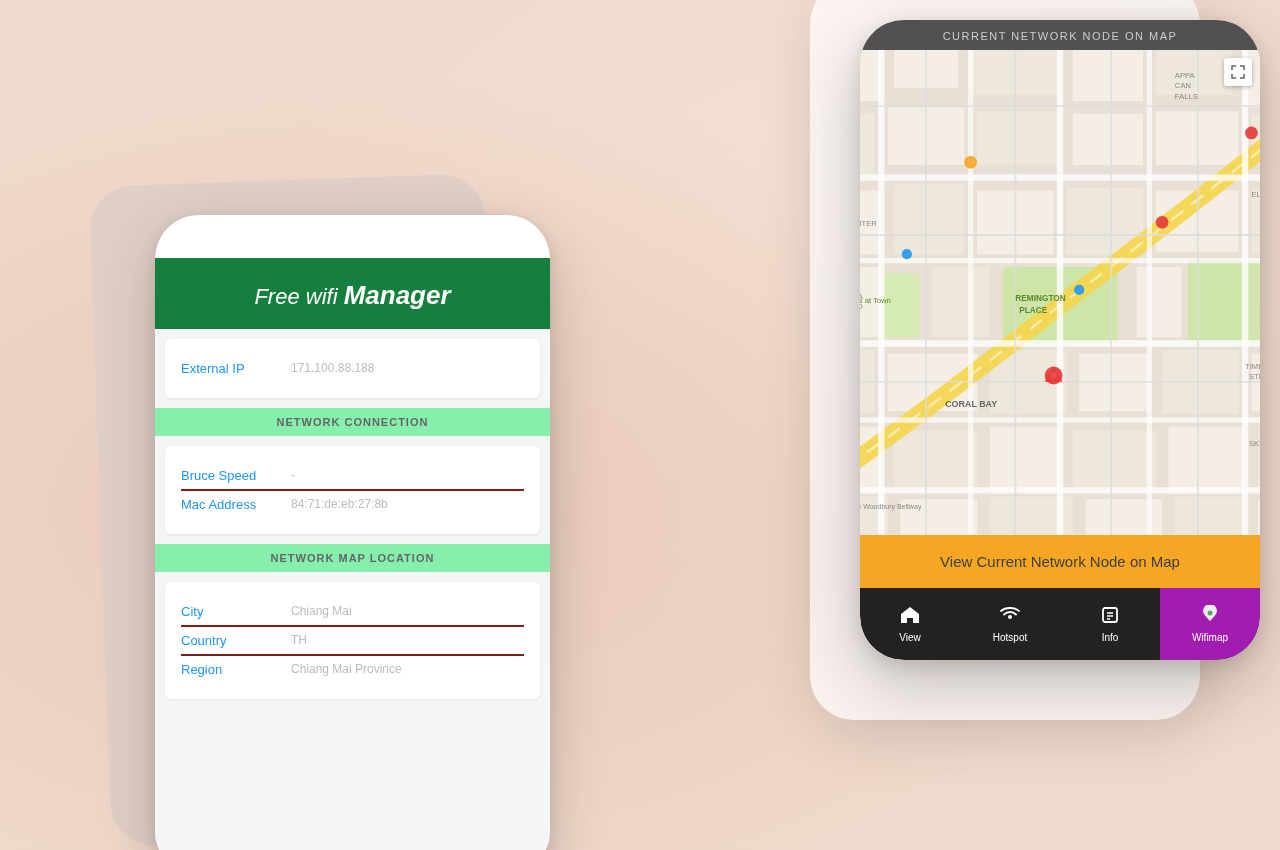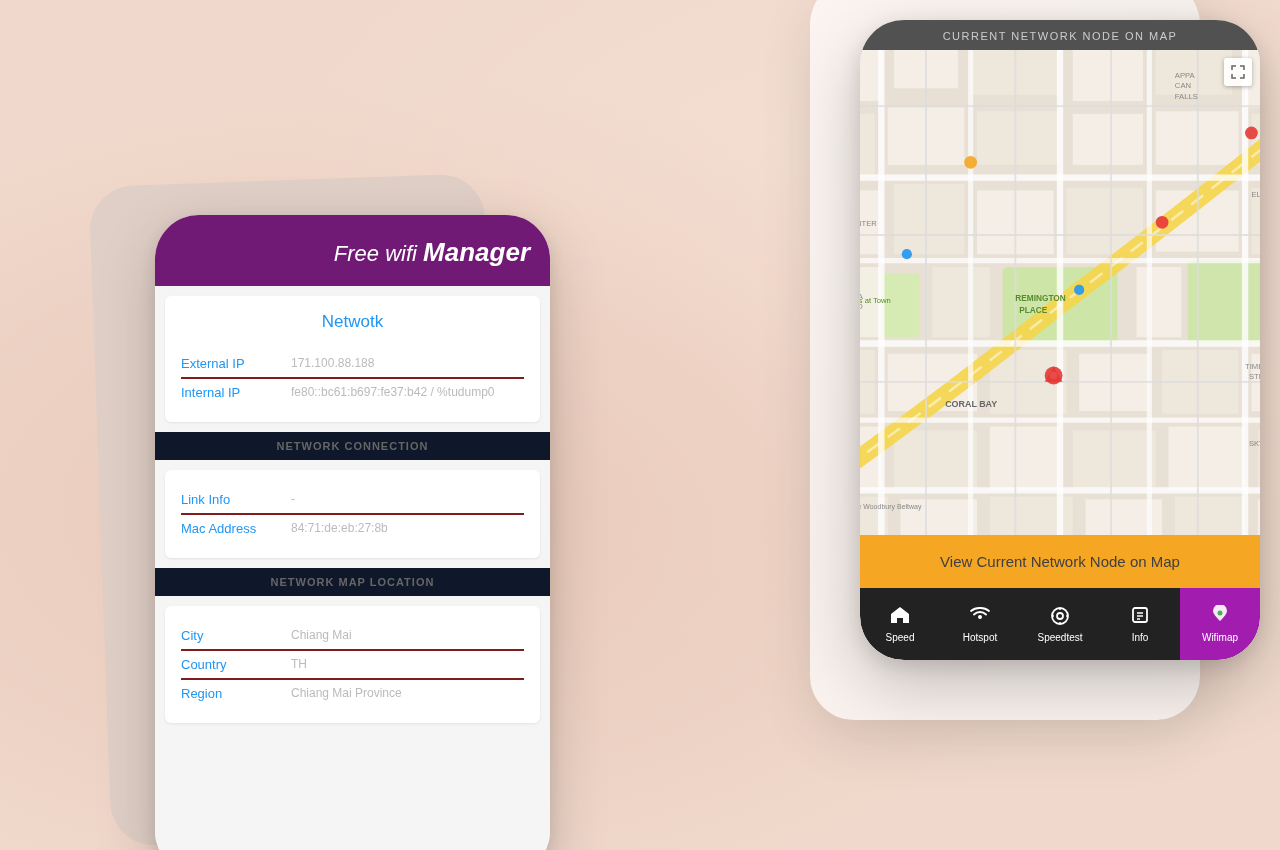--- a/index.html
+++ b/index.html
@@ -23,23 +23,24 @@
       top: 215px;
       width: 395px;
       height: 660px;
       background: #fff;
       border-radius: 44px;
       box-shadow: 0 20px 60px rgba(0,0,0,0.18), 0 4px 16px rgba(0,0,0,0.1);
       overflow: hidden;
     }
 
     .phone-left-header {
-      background: #701a75;
+      background: #15803d;
       padding: 22px 20px 18px;
-      text-align: right;
+      text-align: center;
+      margin-top: 43px;
     }
 
     .app-title {
       color: #fff;
       font-size: 22px;
       font-weight: 300;
       font-style: italic;
     }
 
     .app-title-bold {
@@ -89,21 +90,21 @@
     }
 
     .info-value {
       color: #bbb;
       font-size: 12px;
       flex: 1;
       margin-left: 10px;
     }
 
     .section-header-bar {
-      background: #0f172a;
+      background: #86efac;
       padding: 8px 26px;
     }
 
     .section-header-text {
       color: #666;
       font-size: 11px;
       font-weight: 700;
       letter-spacing: 1px;
       text-align: center;
     }
@@ -251,38 +252,33 @@
   <div class="phone-left-header">
     <div class="app-title">
       <span>Free wifi</span>
       <span class="app-title-bold">Manager</span>
     </div>
   </div>
 
   <div class="phone-left-content">
 
     <div class="section-card">
-      <div class="section-title">Netwotk</div>
       <div class="info-row">
         <span class="info-label">External IP</span>
         <span class="info-value">171.100.88.188</span>
       </div>
-      <div class="info-row">
-        <span class="info-label">Internal IP</span>
-        <span class="info-value">fe80::bc61:b697:fe37:b42 / %tudump0</span>
-      </div>
     </div>
 
     <div class="section-header-bar">
       <div class="section-header-text">NETWORK CONNECTION</div>
     </div>
 
     <div class="section-card">
       <div class="info-row">
-        <span class="info-label">Link Info</span>
+        <span class="info-label">Bruce Speed</span>
         <span class="info-value">-</span>
       </div>
       <div class="info-row">
         <span class="info-label">Mac Address</span>
         <span class="info-value">84:71:de:eb:27:8b</span>
       </div>
     </div>
 
     <div class="section-header-bar">
       <div class="section-header-text">NETWORK MAP LOCATION</div>
@@ -444,44 +440,31 @@
 
     <div class="view-map-btn">View Current Network Node on Map</div>
 
     <div class="bottom-nav">
       <div class="nav-item">
         <span class="nav-icon">
           <svg width="22" height="20" viewBox="0 0 22 20" fill="none">
             <path d="M11 2L2 9V18H8V13H14V18H20V9L11 2Z" fill="white"></path>
           </svg>
         </span>
-        <span class="nav-label">Speed</span>
+        <span class="nav-label">View</span>
       </div>
       <div class="nav-item">
         <span class="nav-icon">
           <svg width="22" height="20" viewBox="0 0 22 20" fill="none">
             <path d="M11 14a2 2 0 100-4 2 2 0 000 4z" fill="white"></path>
             <path d="M5 9.5A8.5 8.5 0 0111 7a8.5 8.5 0 016 2.5" stroke="white" stroke-width="1.8" fill="none" stroke-linecap="round"></path>
             <path d="M2 6A13 13 0 0111 3a13 13 0 019 3" stroke="white" stroke-width="1.8" fill="none" stroke-linecap="round"></path>
           </svg>
         </span>
         <span class="nav-label">Hotspot</span>
-      </div>
-      <div class="nav-item">
-        <span class="nav-icon">
-          <svg width="22" height="20" viewBox="0 0 22 20" fill="none">
-            <circle cx="11" cy="11" r="8" stroke="white" stroke-width="1.8" fill="none"></circle>
-            <circle cx="11" cy="11" r="3" stroke="white" stroke-width="1.8" fill="none"></circle>
-            <line x1="11" y1="3" x2="11" y2="5" stroke="white" stroke-width="1.5"></line>
-            <line x1="11" y1="17" x2="11" y2="19" stroke="white" stroke-width="1.5"></line>
-            <line x1="3" y1="11" x2="5" y2="11" stroke="white" stroke-width="1.5"></line>
-            <line x1="17" y1="11" x2="19" y2="11" stroke="white" stroke-width="1.5"></line>
-          </svg>
-        </span>
-        <span class="nav-label">Speedtest</span>
       </div>
       <div class="nav-item">
         <span class="nav-icon">
           <svg width="22" height="20" viewBox="0 0 22 20" fill="none">
             <rect x="4" y="3" width="14" height="14" rx="2" stroke="white" stroke-width="1.8" fill="none"></rect>
             <line x1="8" y1="8" x2="14" y2="8" stroke="white" stroke-width="1.5"></line>
             <line x1="8" y1="11" x2="14" y2="11" stroke="white" stroke-width="1.5"></line>
             <line x1="8" y1="14" x2="11" y2="14" stroke="white" stroke-width="1.5"></line>
           </svg>
         </span>

